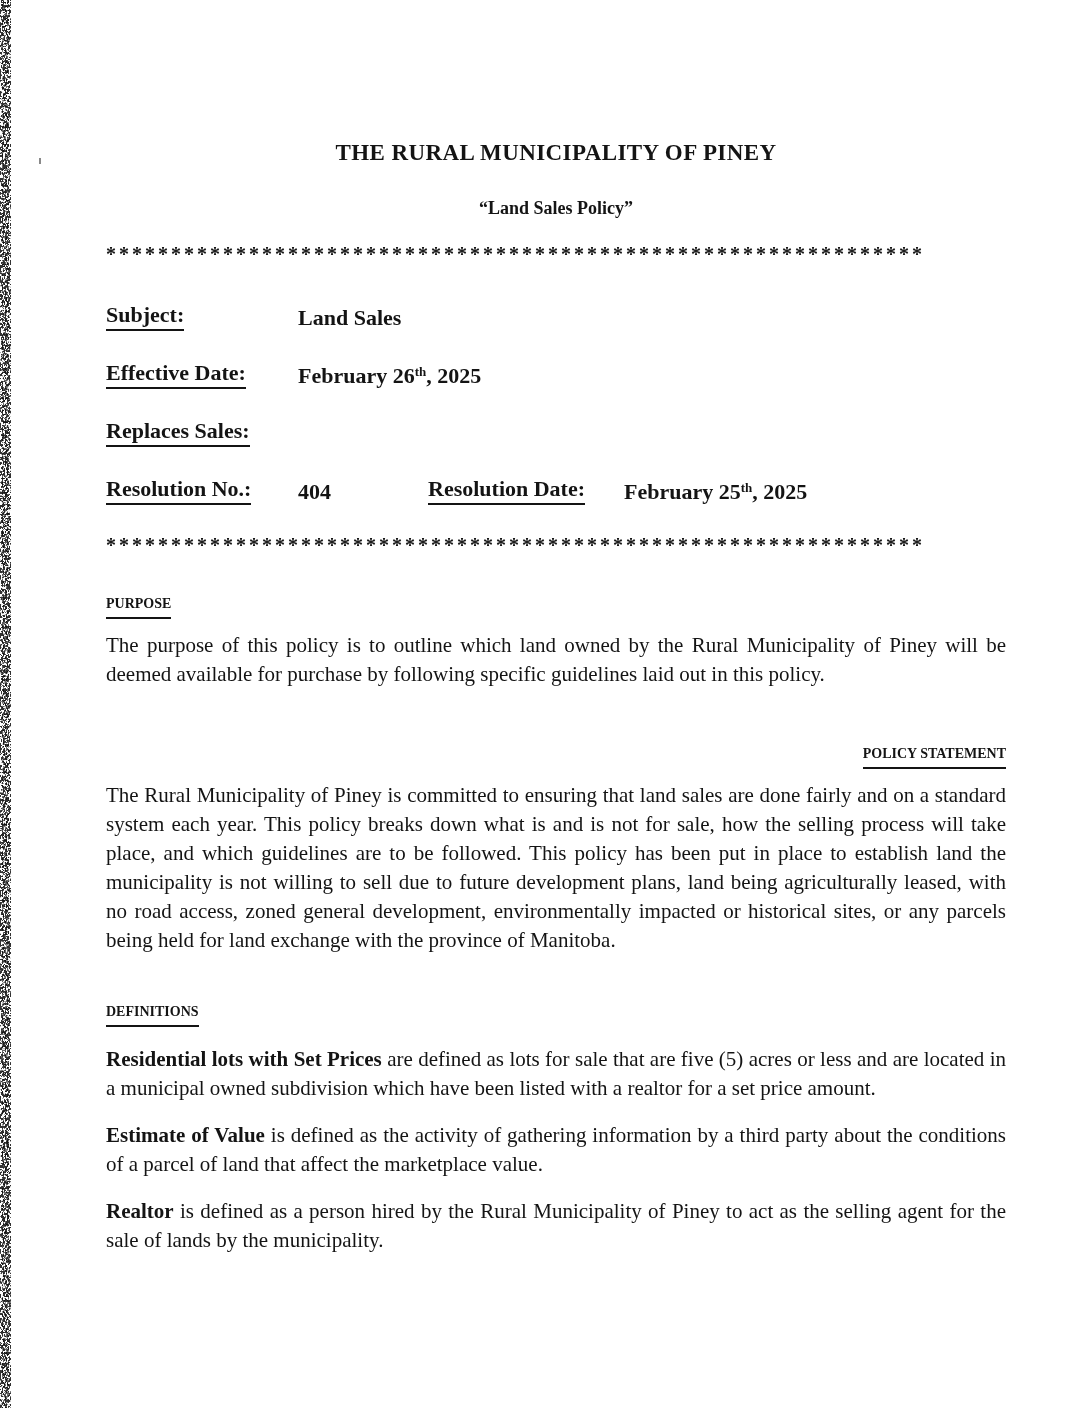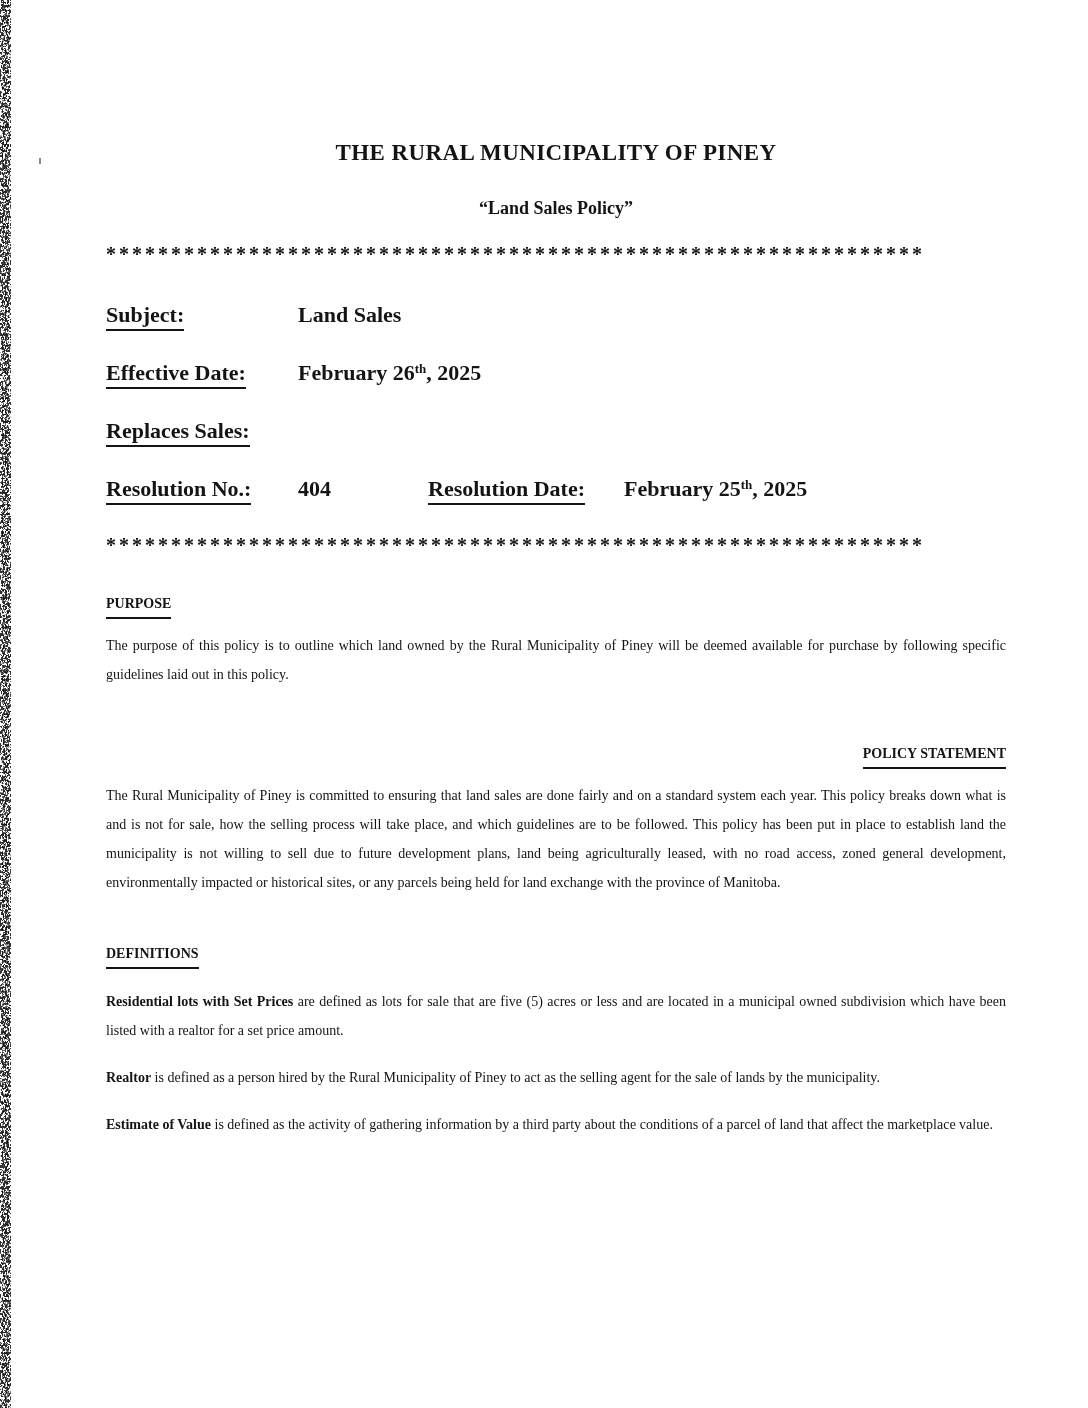--- a/index.html
+++ b/index.html
@@ -53,21 +53,21 @@
     font-size: 20px;
     line-height: 23px;
     letter-spacing: 3px;
     white-space: nowrap;
     overflow: hidden;
   }
   .sep2 { margin-top: 20px; }
   .meta { margin-top: 36px; font-size: 22px; font-weight: bold; }
   .meta-row {
     display: flex;
-    align-items: flex-start;
+    align-items: flex-end;
     margin-bottom: 29px;
     line-height: 26px;
   }
   .cell-label { flex: 0 0 192px; }
   .cell-404 { flex: 0 0 130px; }
   .cell-datelabel { flex: 0 0 196px; }
   .u {
     display: inline-block;
     border-bottom: 2.5px solid #141414;
     padding-bottom: 1px;
@@ -80,27 +80,27 @@
   .heading {
     font-size: 14px;
     font-weight: bold;
     line-height: 25px;
   }
   .h-purpose { margin-top: 34px; }
   .h-policy { margin-top: 52px; text-align: right; }
   .h-defs { margin-top: 44px; }
   .para {
     margin-top: 12px;
-    font-size: 14px;
+    font-size: 21px;
     line-height: 29px;
     text-align: justify;
   }
   .def {
     margin-top: 18px;
-    font-size: 14px;
+    font-size: 21px;
     line-height: 29px;
     text-align: justify;
   }
   .def .term { font-weight: bold; }
 </style>
 </head>
 <body>
 
 <div class="page">
 
@@ -162,21 +162,21 @@
     <div class="para">The Rural Municipality of Piney is committed to ensuring that land sales are done fairly and on a standard system each year. This policy breaks down what is and is not for sale, how the selling process will take place, and which guidelines are to be followed. This policy has been put in place to establish land the municipality is not willing to sell due to future development plans, land being agriculturally leased, with no road access, zoned general development, environmentally impacted or historical sites, or any parcels being held for land exchange with the province of Manitoba.</div>
 
     <div class="heading h-defs"><span class="u">DEFINITIONS</span></div>
 
     <div class="def">
       <span class="term">Residential lots with Set Prices</span><span> are defined as lots for sale that are five (5) acres or less and are located in a municipal owned subdivision which have been listed with a realtor for a set price amount.</span>
     </div>
 
 
     <div class="def">
-      <span class="term">Realtor</span><span> is defined as a person hired by the Rural Municipality of Piney to act as the selling agent for the sale of lands by the municipality.</span>
+      <span class="term">Estimate of Value</span><span> is defined as the activity of gathering information by a third party about the conditions of a parcel of land that affect the marketplace value.</span>
     </div>
 
     <div class="def">
-      <span class="term">Estimate of Value</span><span> is defined as the activity of gathering information by a third party about the conditions of a parcel of land that affect the marketplace value.</span>
+      <span class="term">Realtor</span><span> is defined as a person hired by the Rural Municipality of Piney to act as the selling agent for the sale of lands by the municipality.</span>
     </div>
 
   </div>
 </div>
 
 </body></html>

